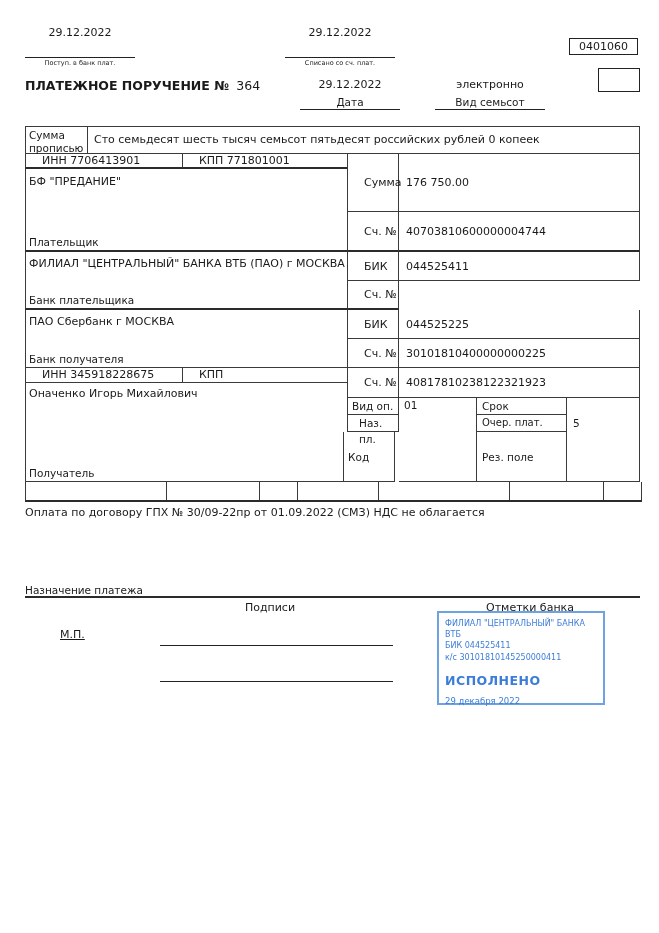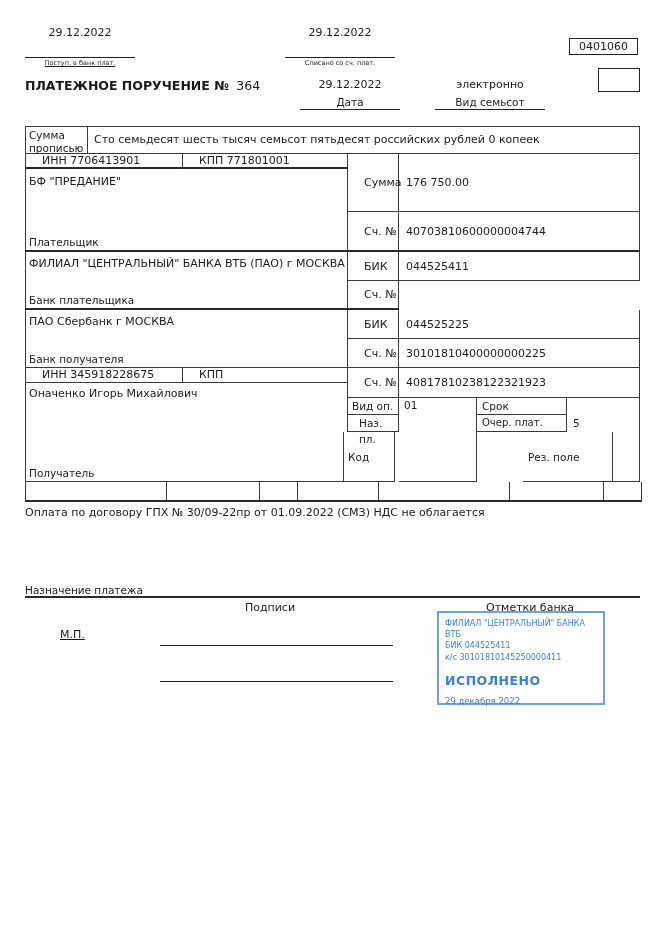--- a/index.html
+++ b/index.html
@@ -37,21 +37,21 @@
   .stamp .status { font-size:12.5px; font-weight:bold; margin-top:9px; letter-spacing:0.5px; }
   .stamp .sdate { font-size:8.5px; margin-top:7px; }
 </style>
 </head>
 <body>
 
 <div class="page">
 
   <div class="abs" style="left:25px; top:26px; width:110px;">
     <div class="fs11 center uline">29.12.2022</div>
-    <div class="tiny center" style="padding-top:1px;text-decoration:underline;">Поступ. в банк плат.</div>
+    <div class="tiny center" style="padding-top:1px;">Поступ. в банк плат.</div>
   </div>
   <div class="abs" style="left:285px; top:26px; width:110px;">
     <div class="fs11 center uline">29.12.2022</div>
     <div class="tiny center" style="padding-top:1px;">Списано со сч. плат.</div>
   </div>
   <div class="abs box center" style="left:569px; top:29px; width:69px; height:17px; line-height:16px; font-size:11px;margin-top:9px;">0401060</div>
 
   <div class="abs" style="left:25px; top:78px; font-size:12.5px;">
     <span class="bold">ПЛАТЕЖНОЕ ПОРУЧЕНИЕ №</span>
     <span style="margin-left:3px;">364</span>
@@ -109,21 +109,21 @@
   <div class="cell bl br bb vmid padl" style="left:347px; top:368px; width:52px; height:30px;">Сч. №</div>
   <div class="cell br bb vmid" style="left:399px; top:368px; width:241px; height:30px; padding-left:7px;">40817810238122321923</div>
 
   <div class="cell bl br bb" style="left:347px; top:398px; width:52px; height:17px; font-size:10.5px; line-height:16px; padding-left:4px;">Вид оп.</div>
   <div class="cell br bb" style="left:399px; top:398px; width:78px; height:84px; font-size:10.5px; padding:1px 0 0 5px;">01</div>
   <div class="cell br bb" style="left:477px; top:398px; width:90px; height:17px; font-size:10.5px; line-height:16px; padding-left:5px;">Срок</div>
   <div class="cell br bb" style="left:567px; top:398px; width:73px; height:84px; font-size:10.5px; padding:19px 0 0 6px;">5</div>
   <div class="cell bl br bb" style="left:347px; top:415px; width:52px; height:17px; font-size:10.5px; line-height:16px; padding-left:11px;">Наз. пл.</div>
   <div class="cell br bb" style="left:477px; top:415px; width:90px; height:17px; font-size:10px; line-height:16px; padding-left:5px;">Очер. плат.</div>
   <div class="cell bl br bb vmid" style="left:343px; top:432px; width:52px; height:50px; font-size:10.5px; padding-left:4px;">Код</div>
-  <div class="cell br bb vmid" style="left:477px; top:432px; width:90px; height:50px; font-size:10.5px; padding-left:5px;margin-left:46px;">Рез. поле</div>
+  <div class="cell br bb vmid" style="left:477px; top:432px; width:90px; height:50px; font-size:10.5px; padding-left:5px;">Рез. поле</div>
 
   <div class="footer-row" style="left:25px; top:482px; width:615px; height:18px;">
     <div class="footer-cell" style="width:141px;"></div>
     <div class="footer-cell" style="width:93px;"></div>
     <div class="footer-cell" style="width:38px;"></div>
     <div class="footer-cell" style="width:81px;"></div>
     <div class="footer-cell" style="width:131px;"></div>
     <div class="footer-cell" style="width:94px;"></div>
     <div class="footer-cell" style="width:37px;"></div>
   </div>

